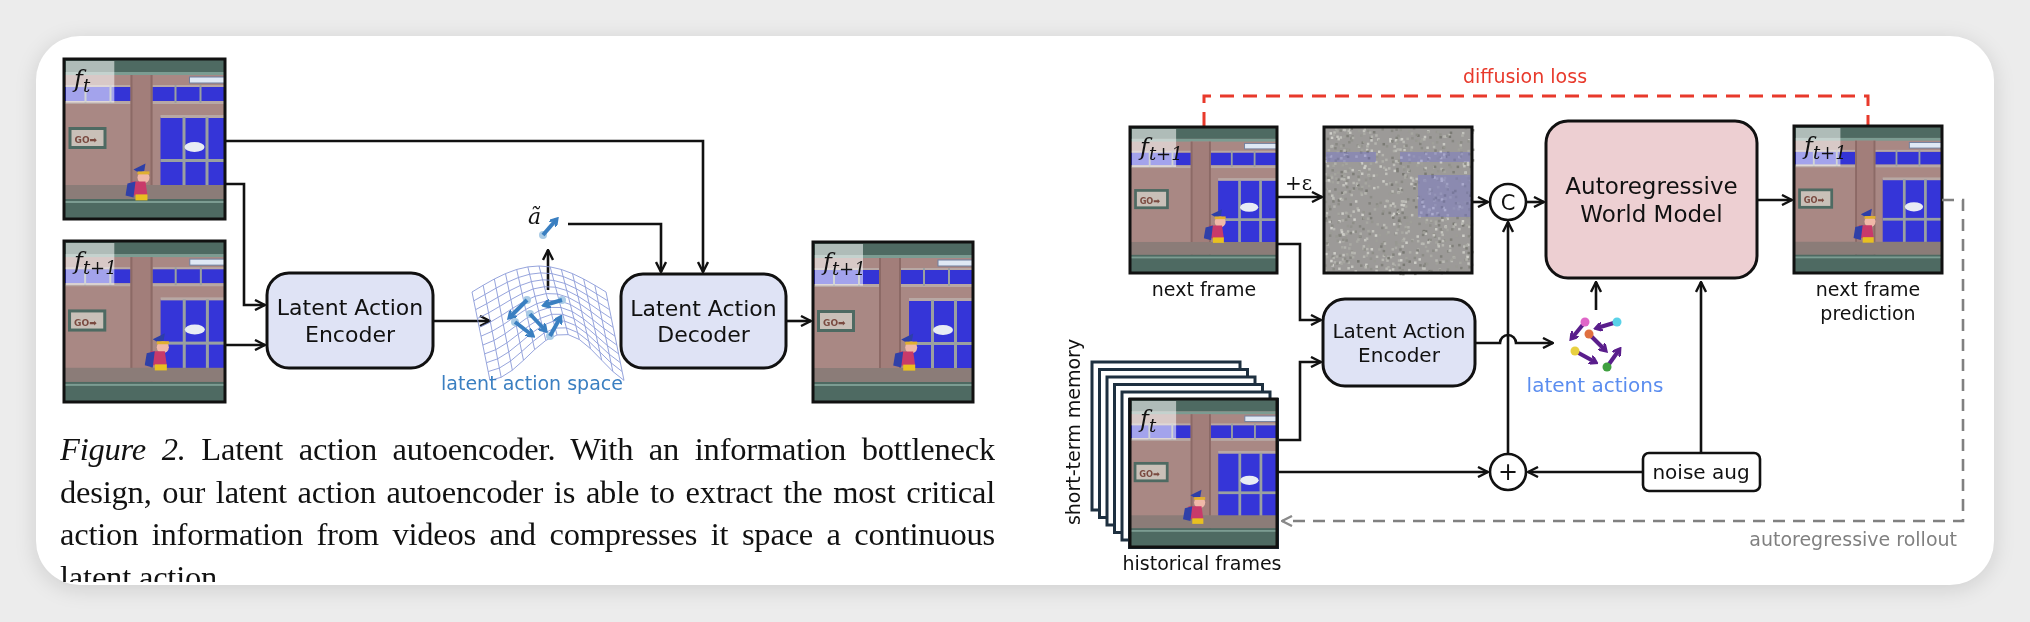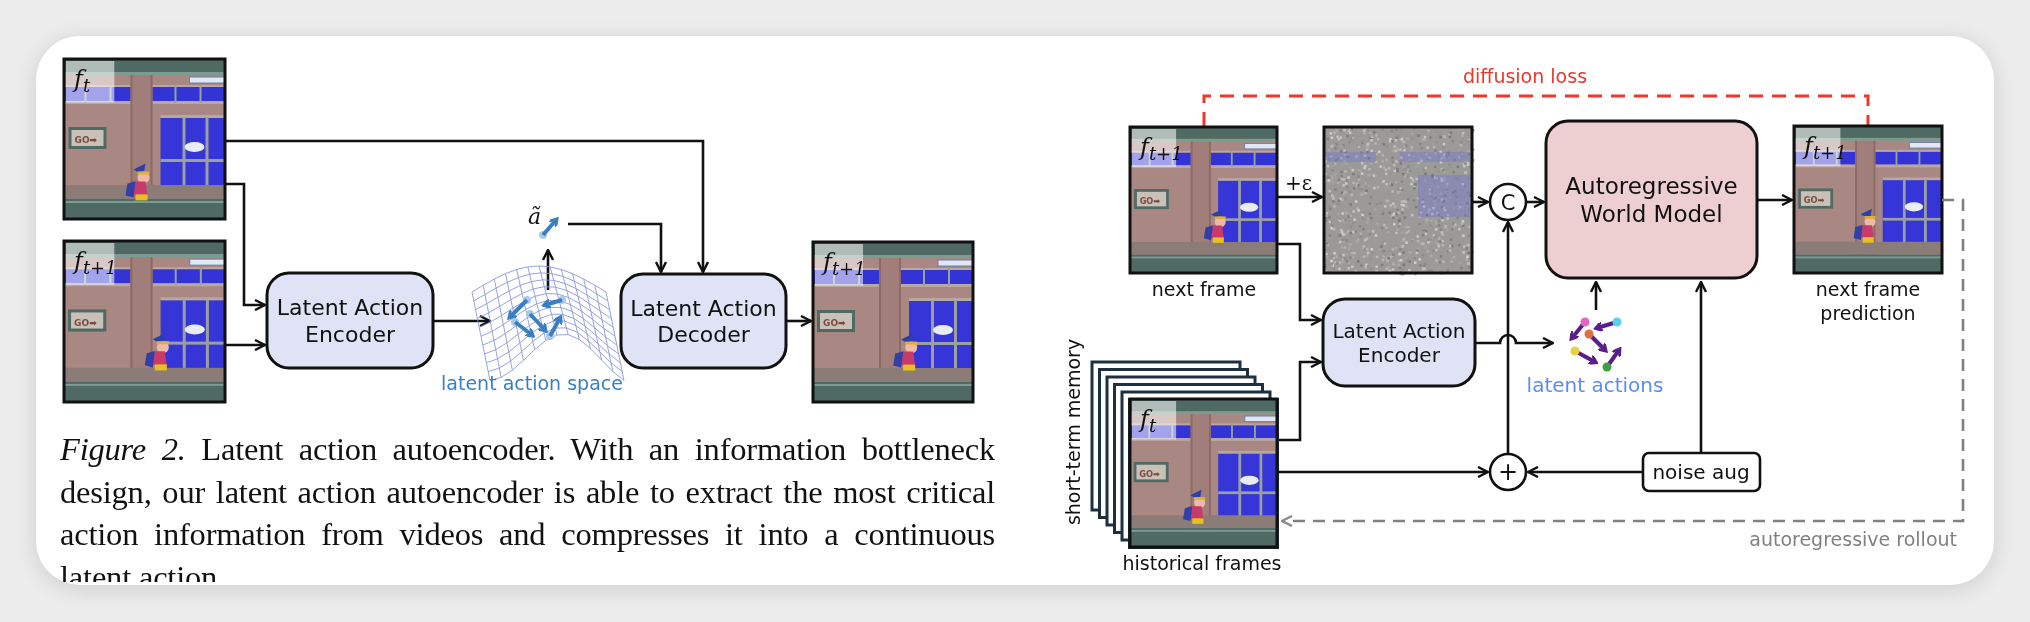--- a/index.html
+++ b/index.html
@@ -1130,14 +1130,14 @@
       <polyline points="1643,472 1528,472" fill="none" stroke="#111" stroke-width="2.6" marker-end="url(#arr)"></polyline>
       <polyline points="1701,453 1701,282" fill="none" stroke="#111" stroke-width="2.6" marker-end="url(#arr)"></polyline>
       <polyline points="1942,200 1963,200 1963,521 1282,521" fill="none" stroke="#808080" stroke-width="2.6" stroke-dasharray="12,8" marker-end="url(#arrGray)"></polyline>
       <text x="1957" y="546" font-family="DejaVu Sans, sans-serif" font-size="19" fill="#808080" text-anchor="end">autoregressive rollout</text>
     </g>
 </svg>
 
 <div class="caption">
   <i>Figure 2.</i>
   <b>Latent action autoencoder.</b>
-  <span>With an information bottleneck design, our latent action autoencoder is able to extract the most critical action information from videos and compresses it into a continuous latent action.</span>
+  <span>With an information bottleneck design, our latent action autoencoder is able to extract the most critical action information from videos and compresses it space a continuous latent action.</span>
 </div>
 
 </body></html>

